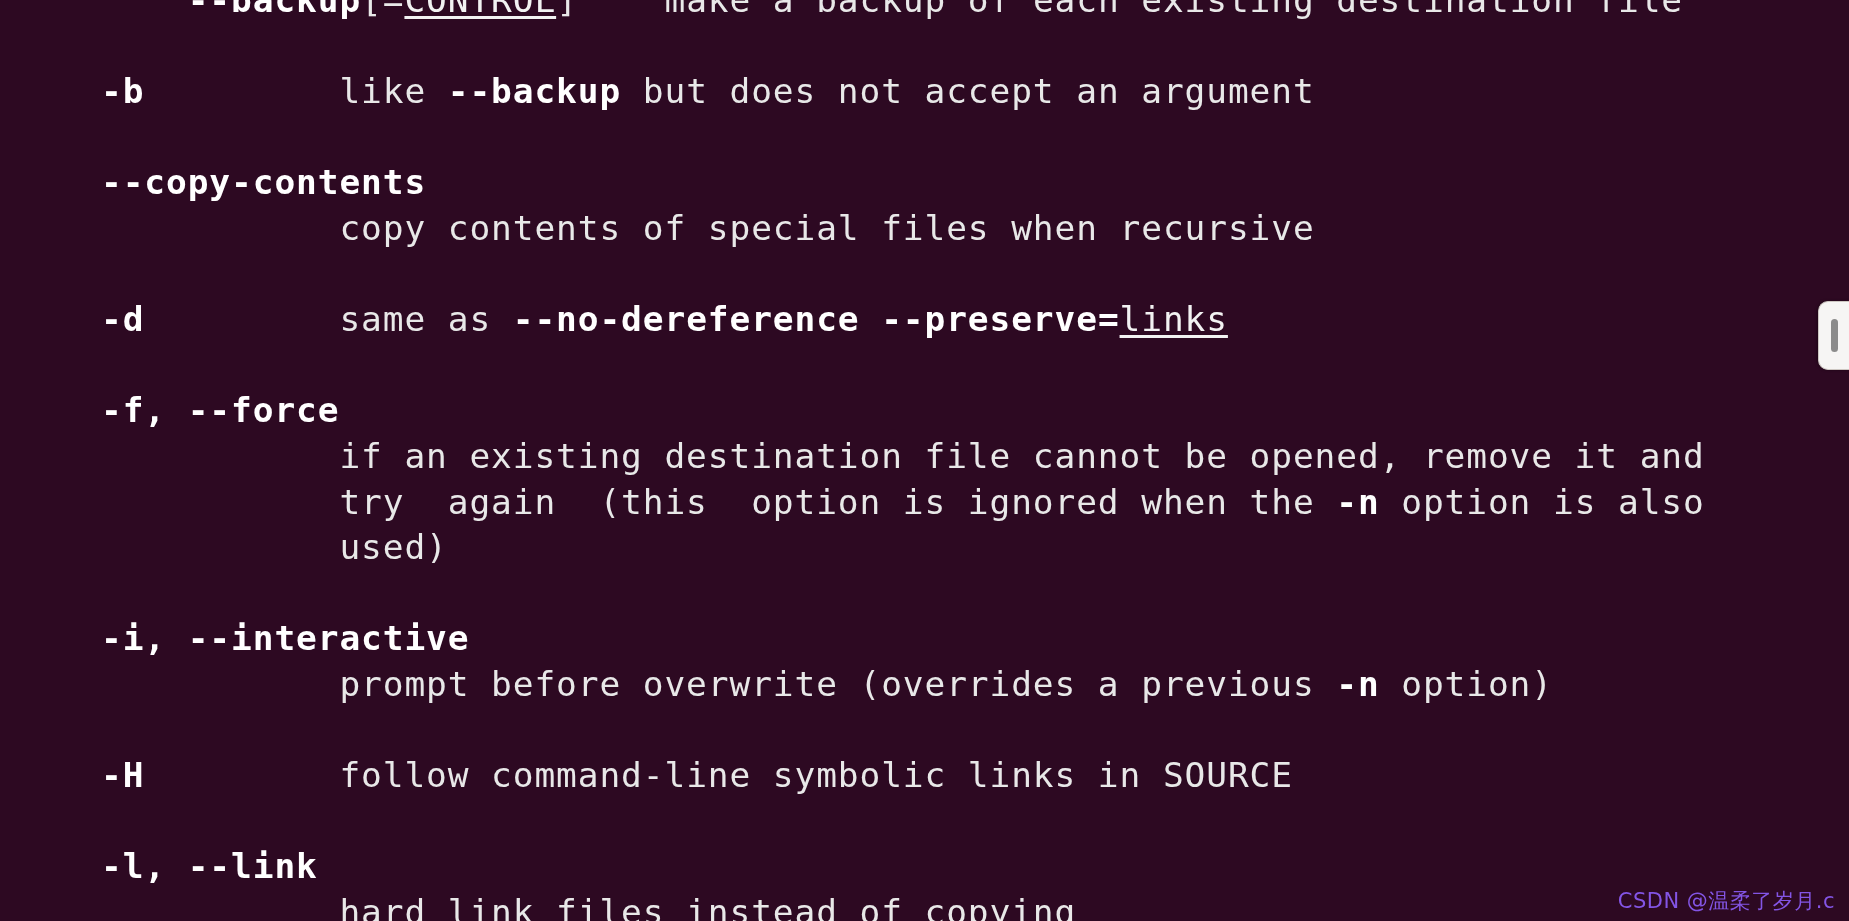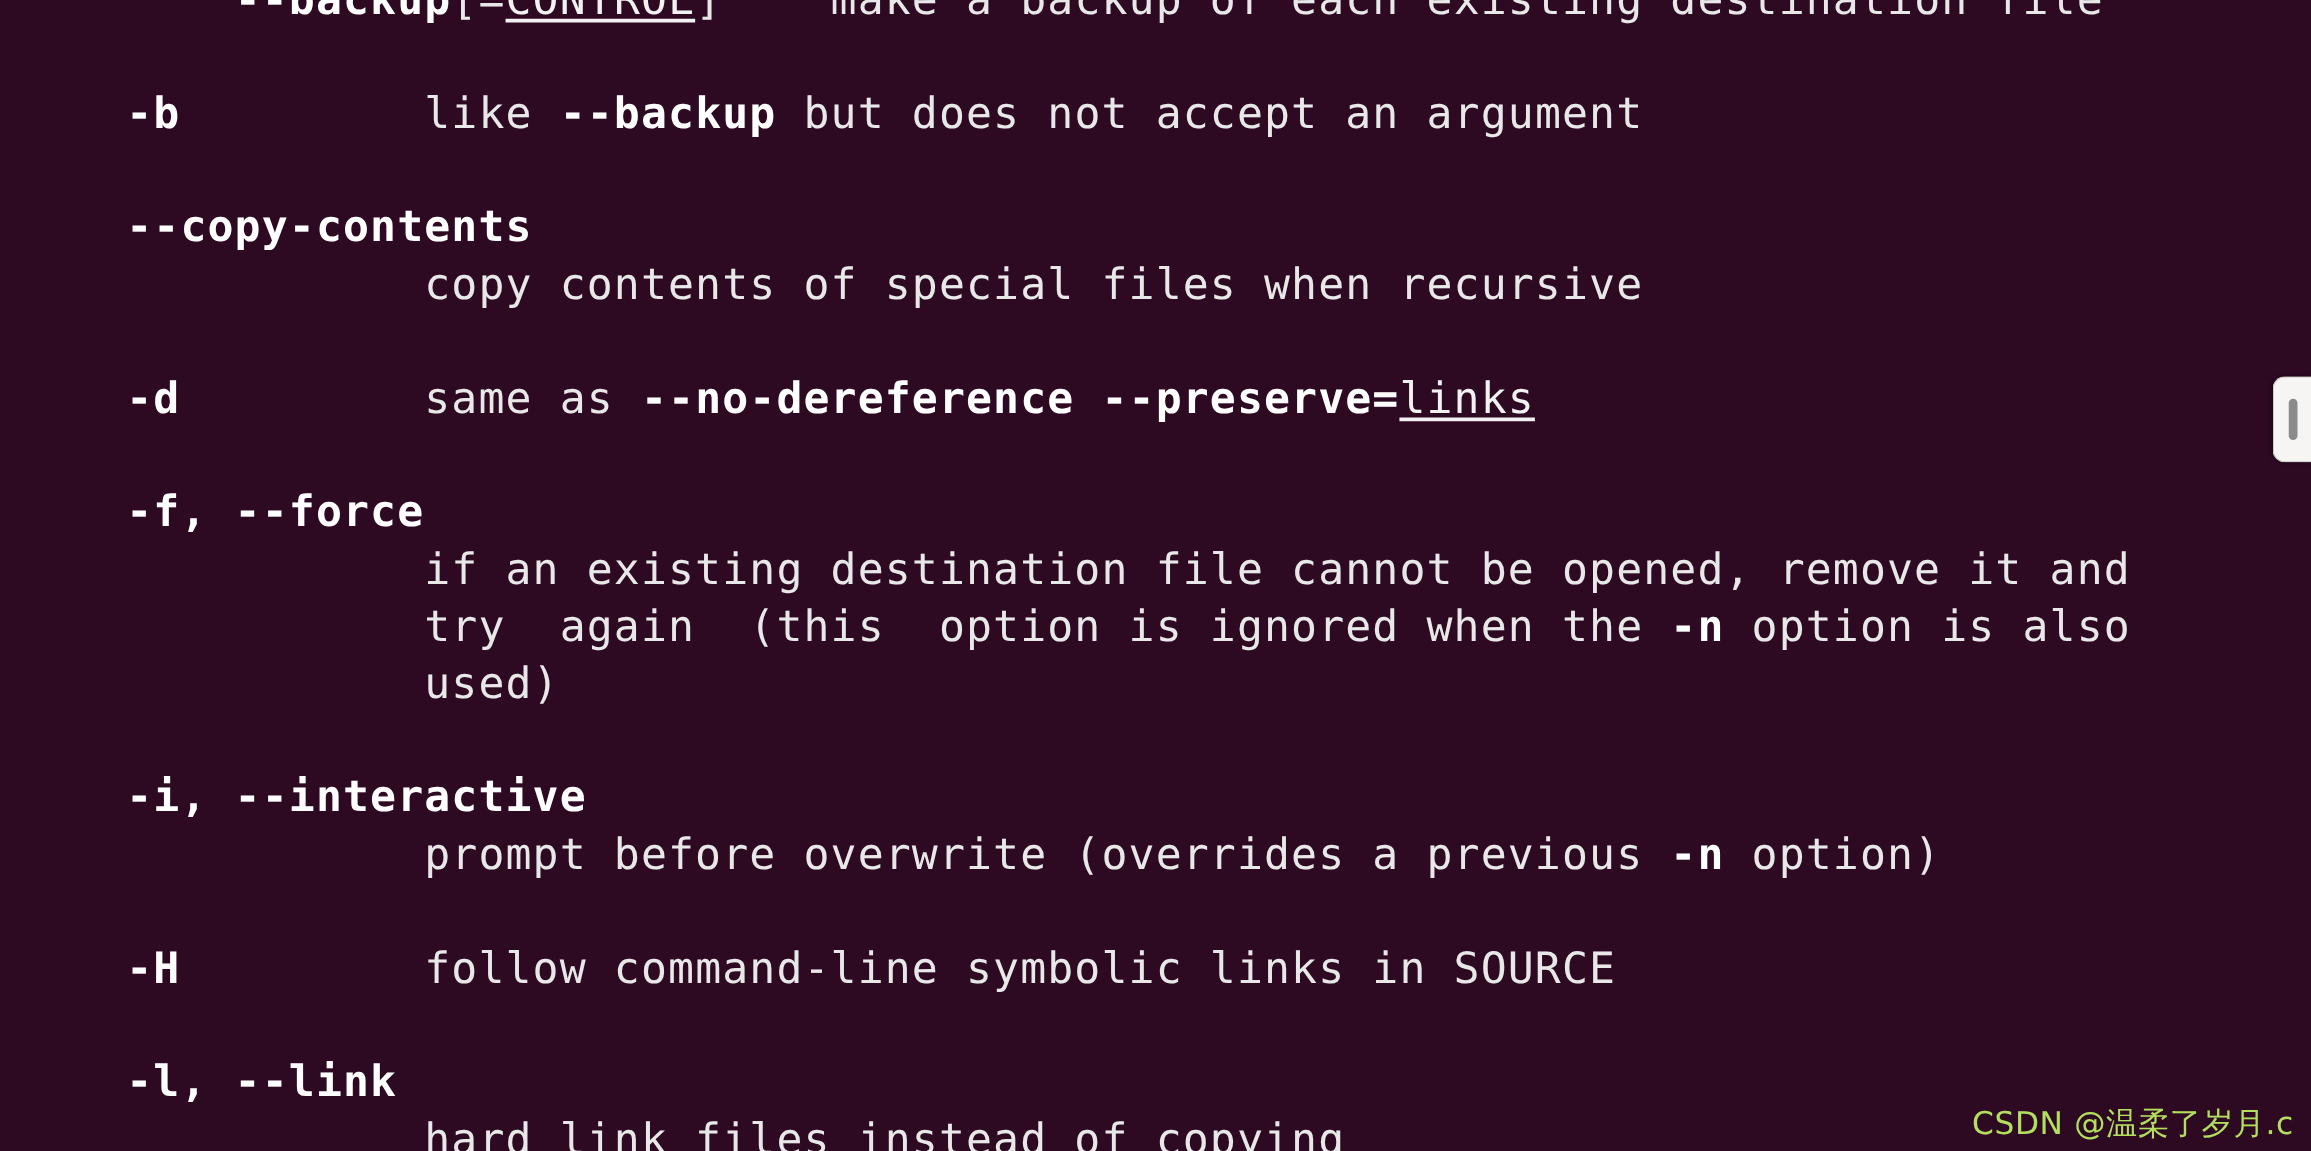--- a/index.html
+++ b/index.html
@@ -88,23 +88,23 @@
     height: 33px;
     background: #8b8b8b;
     border-radius: 4px;
   }
 
   
   #watermark {
     position: absolute;
     right: 14px;
     bottom: 6px;
-    color: #bef264;
+    color: #8b5cf6;
     font-family: "DejaVu Sans", sans-serif;
-    font-size: 25px;
+    font-size: 21px;
     letter-spacing: 0.5px;
     opacity: 0.92;
     white-space: nowrap;
   }
 </style>
 </head>
 <body>
 
 <div id="terminal">
 

